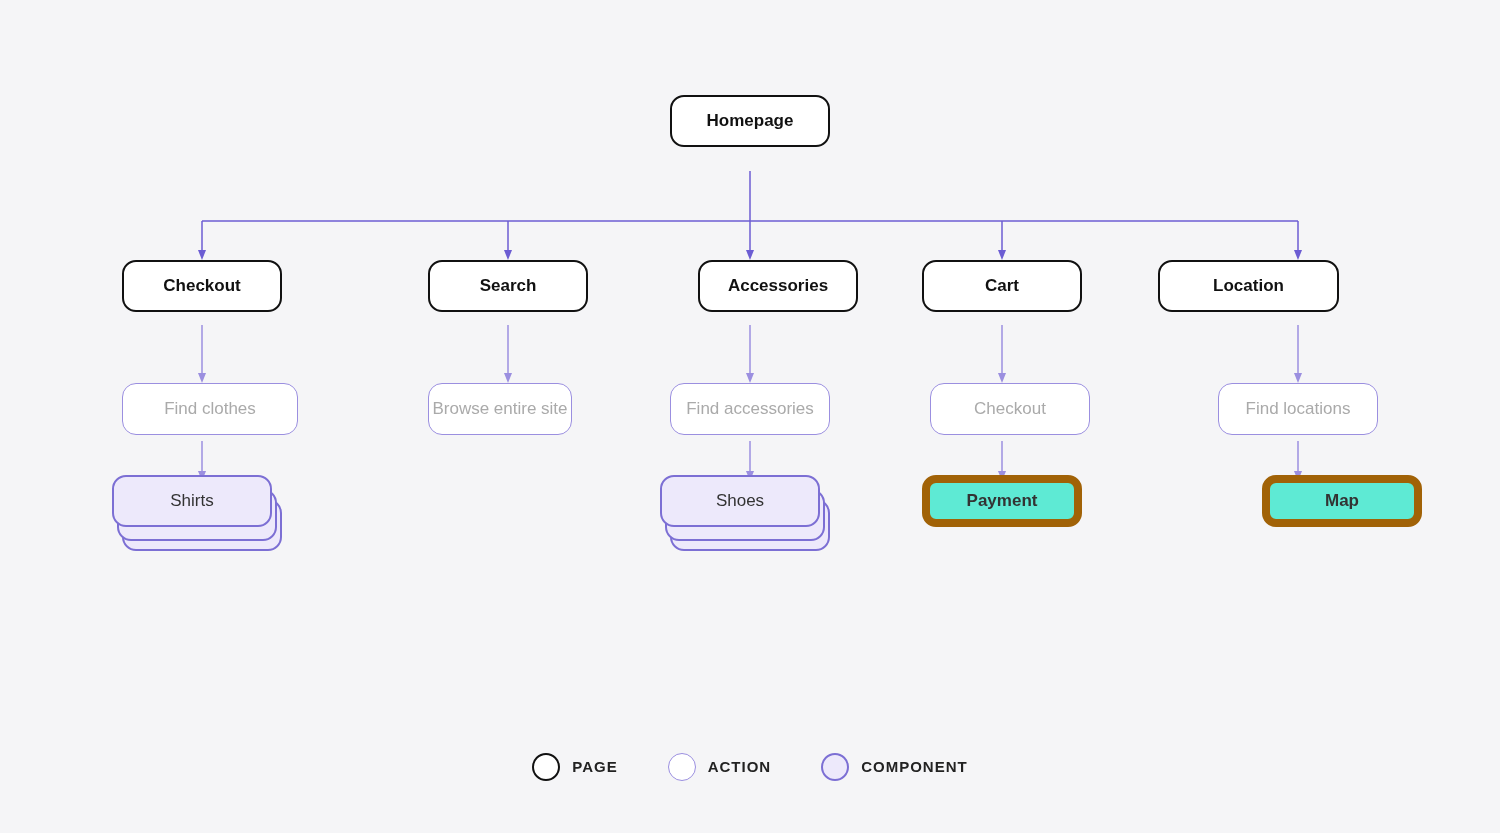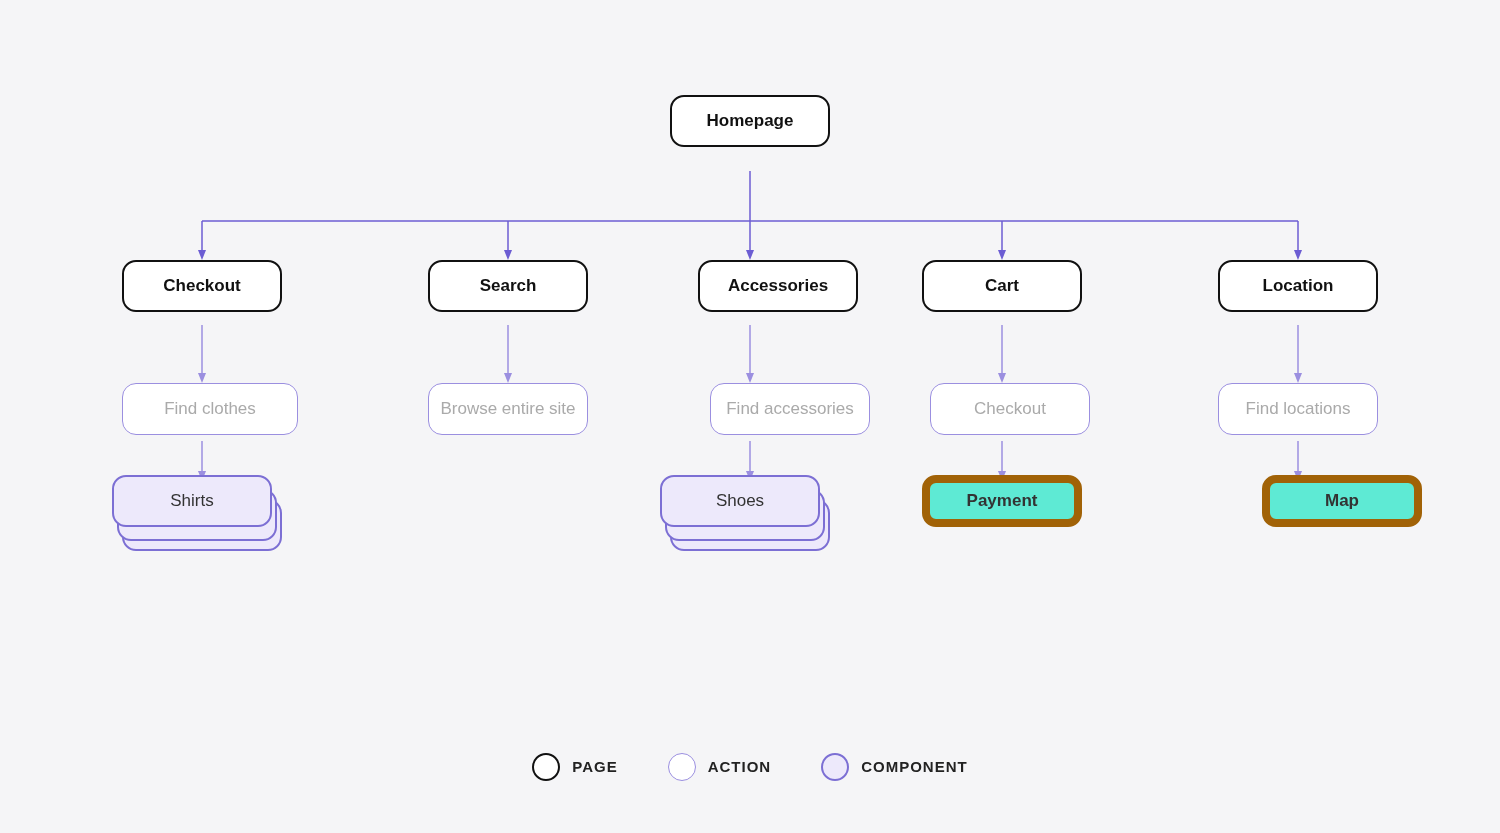--- a/index.html
+++ b/index.html
@@ -185,27 +185,27 @@
   <div class="node node-page" style="width:160px;height:52px;left:620px;top:42px;">Homepage</div>
 
   <div class="node node-page" style="width:160px;height:52px;left:72px;top:207px;">Checkout</div>
 
   <div class="node node-page" style="width:160px;height:52px;left:378px;top:207px;">Search</div>
 
   <div class="node node-page" style="width:160px;height:52px;left:648px;top:207px;">Accessories</div>
 
   <div class="node node-page" style="width:160px;height:52px;left:872px;top:207px;">Cart</div>
 
-  <div class="node node-page" style="width:160px;height:52px;left:1168px;top:207px;">Location</div>
+  <div class="node node-page" style="width:181px;height:52px;left:1108px;top:207px;">Location</div>
 
   <div class="node node-action" style="width:176px;height:52px;left:72px;top:330px;">Find clothes</div>
 
-  <div class="node node-action" style="width:160px;height:52px;left:378px;top:330px;">Browse entire site</div>
-
-  <div class="node node-action" style="width:160px;height:52px;left:620px;top:330px;margin-left:40px;">Find accessories</div>
+  <div class="node node-action" style="width:144px;height:52px;left:378px;top:330px;">Browse entire site</div>
+
+  <div class="node node-action" style="width:160px;height:52px;left:620px;top:330px;">Find accessories</div>
 
   <div class="node node-action" style="width:160px;height:52px;left:872px;top:330px;margin-left:8px;">Checkout</div>
 
   <div class="node node-action" style="width:160px;height:52px;left:1168px;top:330px;">Find locations</div>
 
   <div style="position:absolute;left:62px;top:422px;width:180px;height:115px;">
     <div class="stack-back2" style="width:160px;height:52px;top:24px;left:10px;z-index:1;"></div>
     <div class="stack-back1" style="width:160px;height:52px;top:14px;left:5px;z-index:2;"></div>
     <div class="stack-front" style="width:160px;height:52px;top:0px;left:0px;">Shirts</div>
   </div>

